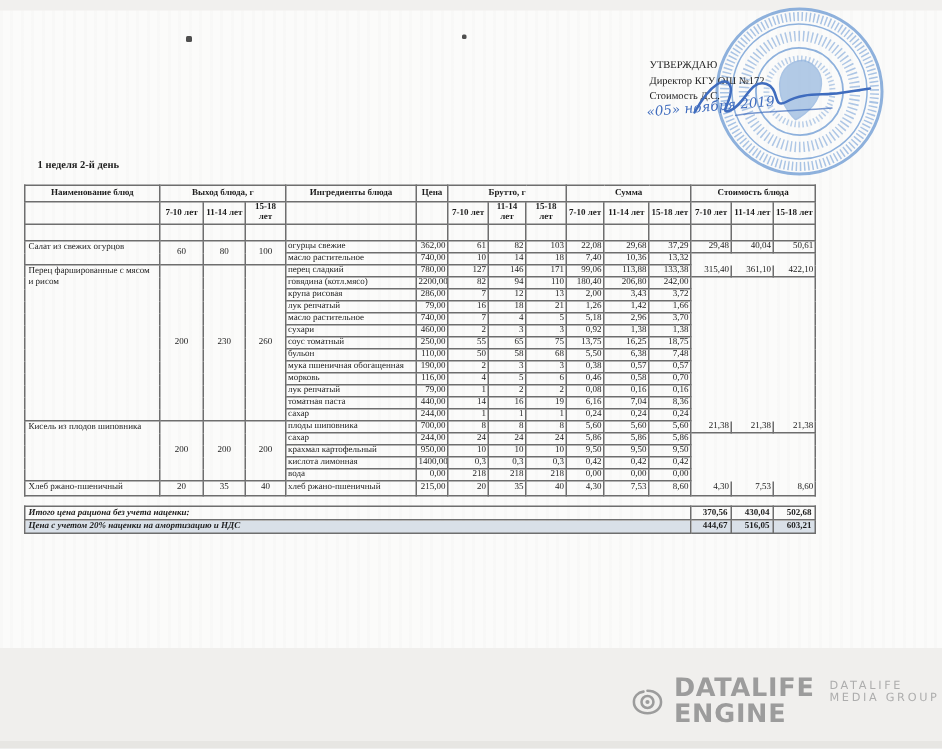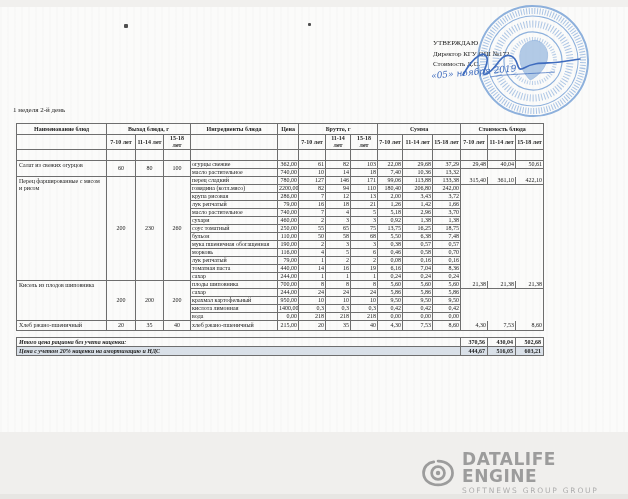--- a/index.html
+++ b/index.html
@@ -13,21 +13,21 @@
 
   .speck{position:absolute;background:#4f4f4f;border-radius:1px;}
 
   .approval{position:absolute;left:433px;top:38px;font-size:7px;line-height:10.5px;z-index:3;}
   .handdate{position:absolute;left:431px;top:67px;color:#3f6cbe;font-style:italic;font-size:9px;
         transform:rotate(-5deg);z-index:3;font-family:"DejaVu Serif",serif;white-space:nowrap;}
 
   .stamp{position:absolute;left:474px;top:2px;width:118px;height:118px;opacity:.88;transform:rotate(8deg);z-index:2;}
   .signature{position:absolute;left:460px;top:47px;width:122px;height:36px;z-index:4;}
 
-  .doc-title{position:absolute;left:13px;top:106px;font-size:7px;font-weight:normal;}
+  .doc-title{position:absolute;left:25px;top:106px;font-size:7px;font-weight:bold;}
 
   table{border-collapse:collapse;table-layout:fixed;}
   .menu-table{position:absolute;left:16px;top:123px;width:527px;font-size:6px;}
   .menu-table th,.menu-table td{border:1px solid #6e6e6e;padding:0 1px;overflow:hidden;white-space:nowrap;}
   .menu-table th{font-weight:bold;text-align:center;font-size:6px;line-height:7px;white-space:normal;}
   tr.h1 th{height:10px;}
   tr.h2 th{height:11px;}
   tr.spacer td{height:10px;}
   tr.ing-row td{height:7px;line-height:7px;}
   td.dish{vertical-align:top;white-space:normal;line-height:7px;text-align:left;padding:1px 2px;}
@@ -37,21 +37,21 @@
   td.nb{border-color:transparent;background:transparent;}
   td.nb:last-child{border-right-color:#6e6e6e;}
 
   .footer-table{position:absolute;left:16px;top:337px;width:527px;font-size:6px;}
   .footer-table td{border:1px solid #6e6e6e;height:8px;line-height:8px;padding:0 2px;overflow:hidden;white-space:nowrap;}
   .flabel{font-style:italic;font-weight:bold;text-align:left;}
   .fval{text-align:right;font-weight:bold;}
   tr.hl td{background:#d9e0e8;}
 
   .watermark{position:absolute;left:421px;top:451px;display:flex;align-items:center;gap:7px;z-index:2;}
-  .wm-text{display:flex;flex-direction:column;line-height:1;}
+  .wm-text{display:flex;flex-direction:row;line-height:1;}
   .wm-title{font-family:"DejaVu Sans","Liberation Sans",sans-serif;font-weight:bold;font-size:17px;
         letter-spacing:.5px;color:#9c9c9c;}
   .wm-sub{font-family:"DejaVu Sans","Liberation Sans",sans-serif;font-size:7.5px;letter-spacing:1.8px;
         color:#adadad;margin-top:2px;}
 </style>
 </head>
 <body>
 
 <div class="page">
   <div class="strip-top"></div>
@@ -469,16 +469,16 @@
   <div class="watermark">
     <svg width="36" height="32" viewBox="0 0 40 34">
       <g stroke="#9c9c9c" fill="none" stroke-width="3.2" stroke-linecap="round">
         <path d="M20 3 C30 3 37 9 37 17 C37 25 30 31 20 31 C10 31 3 25 3 17 C3 10 8 5 15 4"></path>
         <circle cx="20" cy="17" r="7.5"></circle>
       </g>
       <circle cx="20" cy="17" r="2.6" fill="#9c9c9c"></circle>
     </svg>
     <div class="wm-text">
       <span class="wm-title">DATALIFE ENGINE</span>
-      <span class="wm-sub">SOFTNEWS GROUP GROUP</span>
+      <span class="wm-sub">DATALIFE MEDIA GROUP</span>
     </div>
   </div>
 </div>
 
 </body></html>

